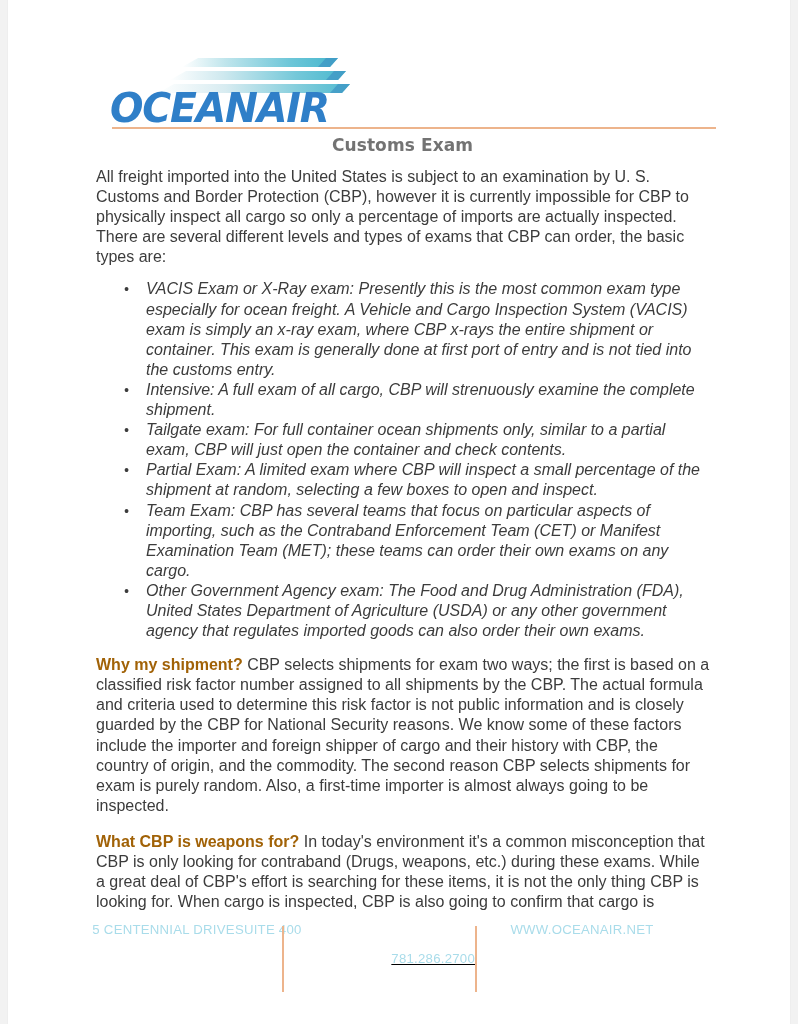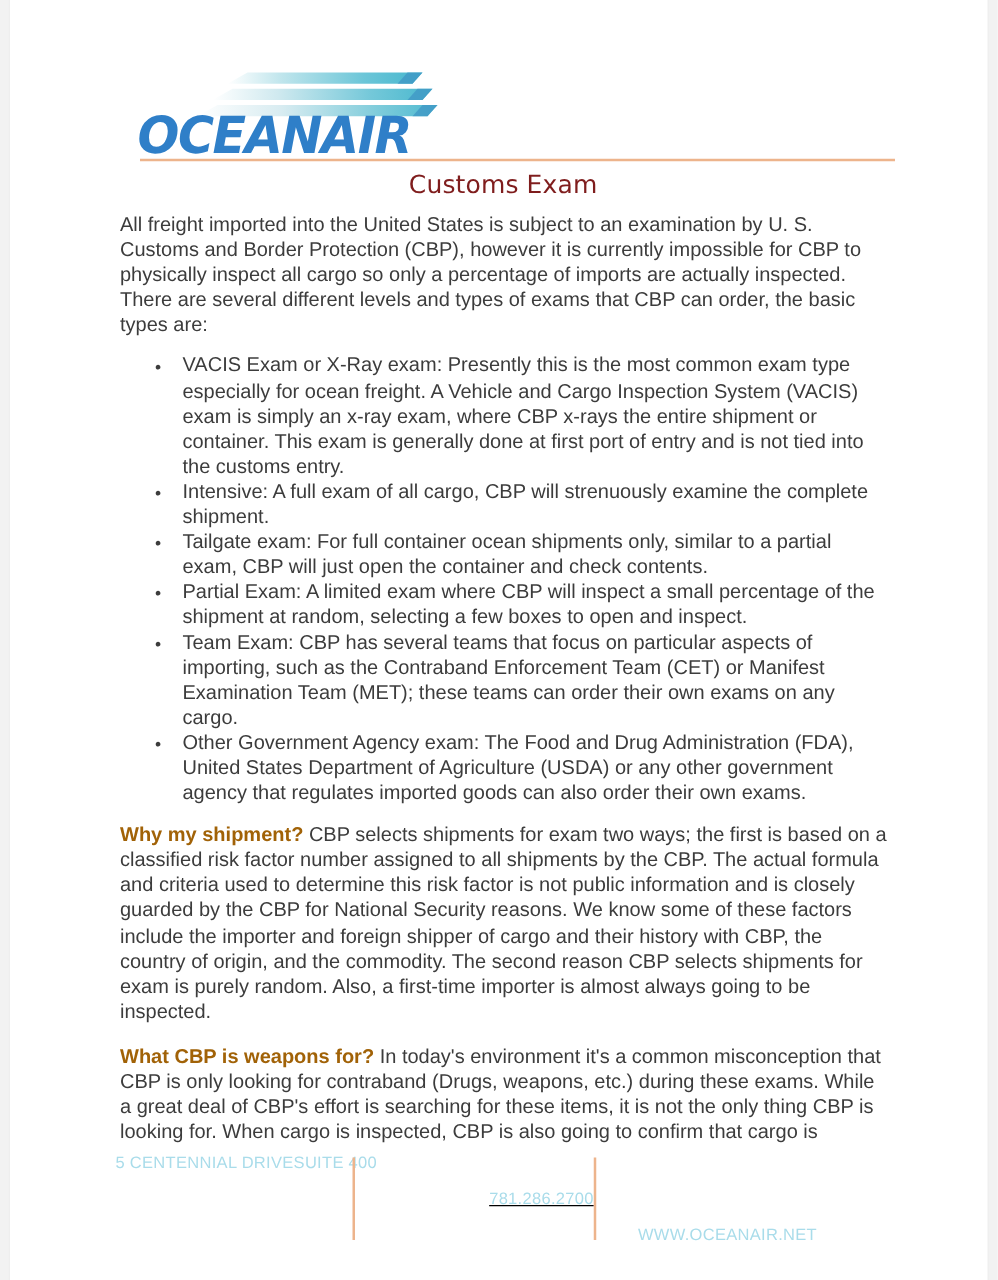--- a/index.html
+++ b/index.html
@@ -71,23 +71,23 @@
     top: 114px;
     width: 604px;
     height: 2px;
     background: #edb48c;
   }
 
   
   .doc-title {
     text-align: center;
     font-family: "DejaVu Sans", sans-serif;
-    font-weight: normal;
-    font-size: 20px;
-    color: #7f1d1d;
+    font-weight: bold;
+    font-size: 17px;
+    color: #737373;
     margin: 0;
     padding: 4px 0 0 0;
     letter-spacing: 0.1px;
   }
 
   
   .body-area {
     padding: 12px 0 0 6px;
     width: 614px;
     color: #3c3c3c;
@@ -101,20 +101,21 @@
     margin-bottom: 12px;
   }
   .body-area strong {
     font-weight: bold;
     color: #a16207;
   }
   ul.exam-list {
     margin: 0 0 14px 0;
     padding: 0 0 0 46px;
     list-style: none;
+    font-style: italic;
   }
   ul.exam-list li {
     position: relative;
     margin: 0 0 0 0;
     padding: 0 0 0 4px;
   }
   ul.exam-list li::before {
     content: "\2022";
     position: absolute;
     left: -18px;
@@ -147,21 +148,21 @@
     box-sizing: border-box;
   }
   .f-col.phone {
     width: 191px;
     align-items: center;
     justify-content: flex-end;
     text-decoration: underline;
   }
   .f-col.web {
     width: 210px;
-    align-items: flex-end;
+    align-items: flex-start;
     justify-content: center;
   }
   .f-sep {
     width: 2px;
     background: #edb48c;
     margin: 8px 0;
     flex: 0 0 2px;
   }
   .f-line {
     color: #a9dcea;

